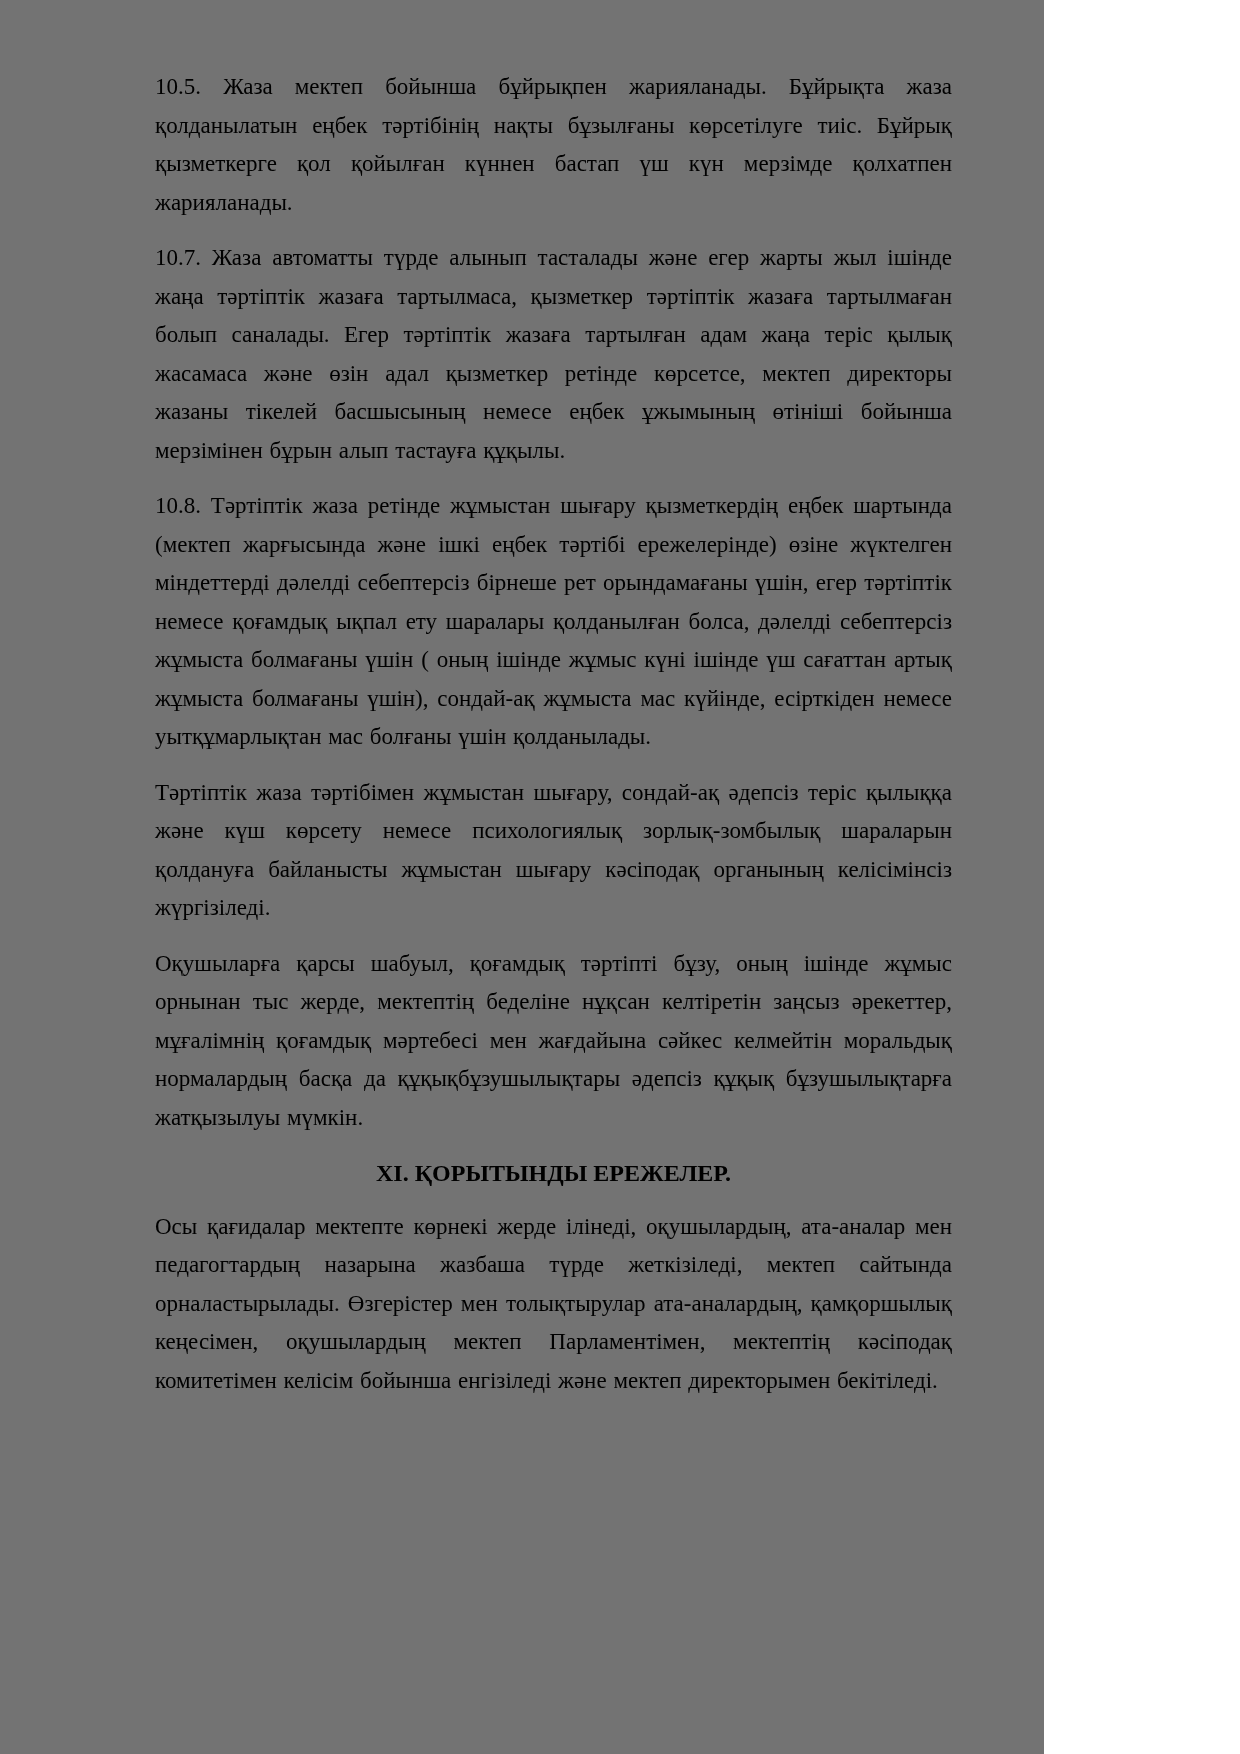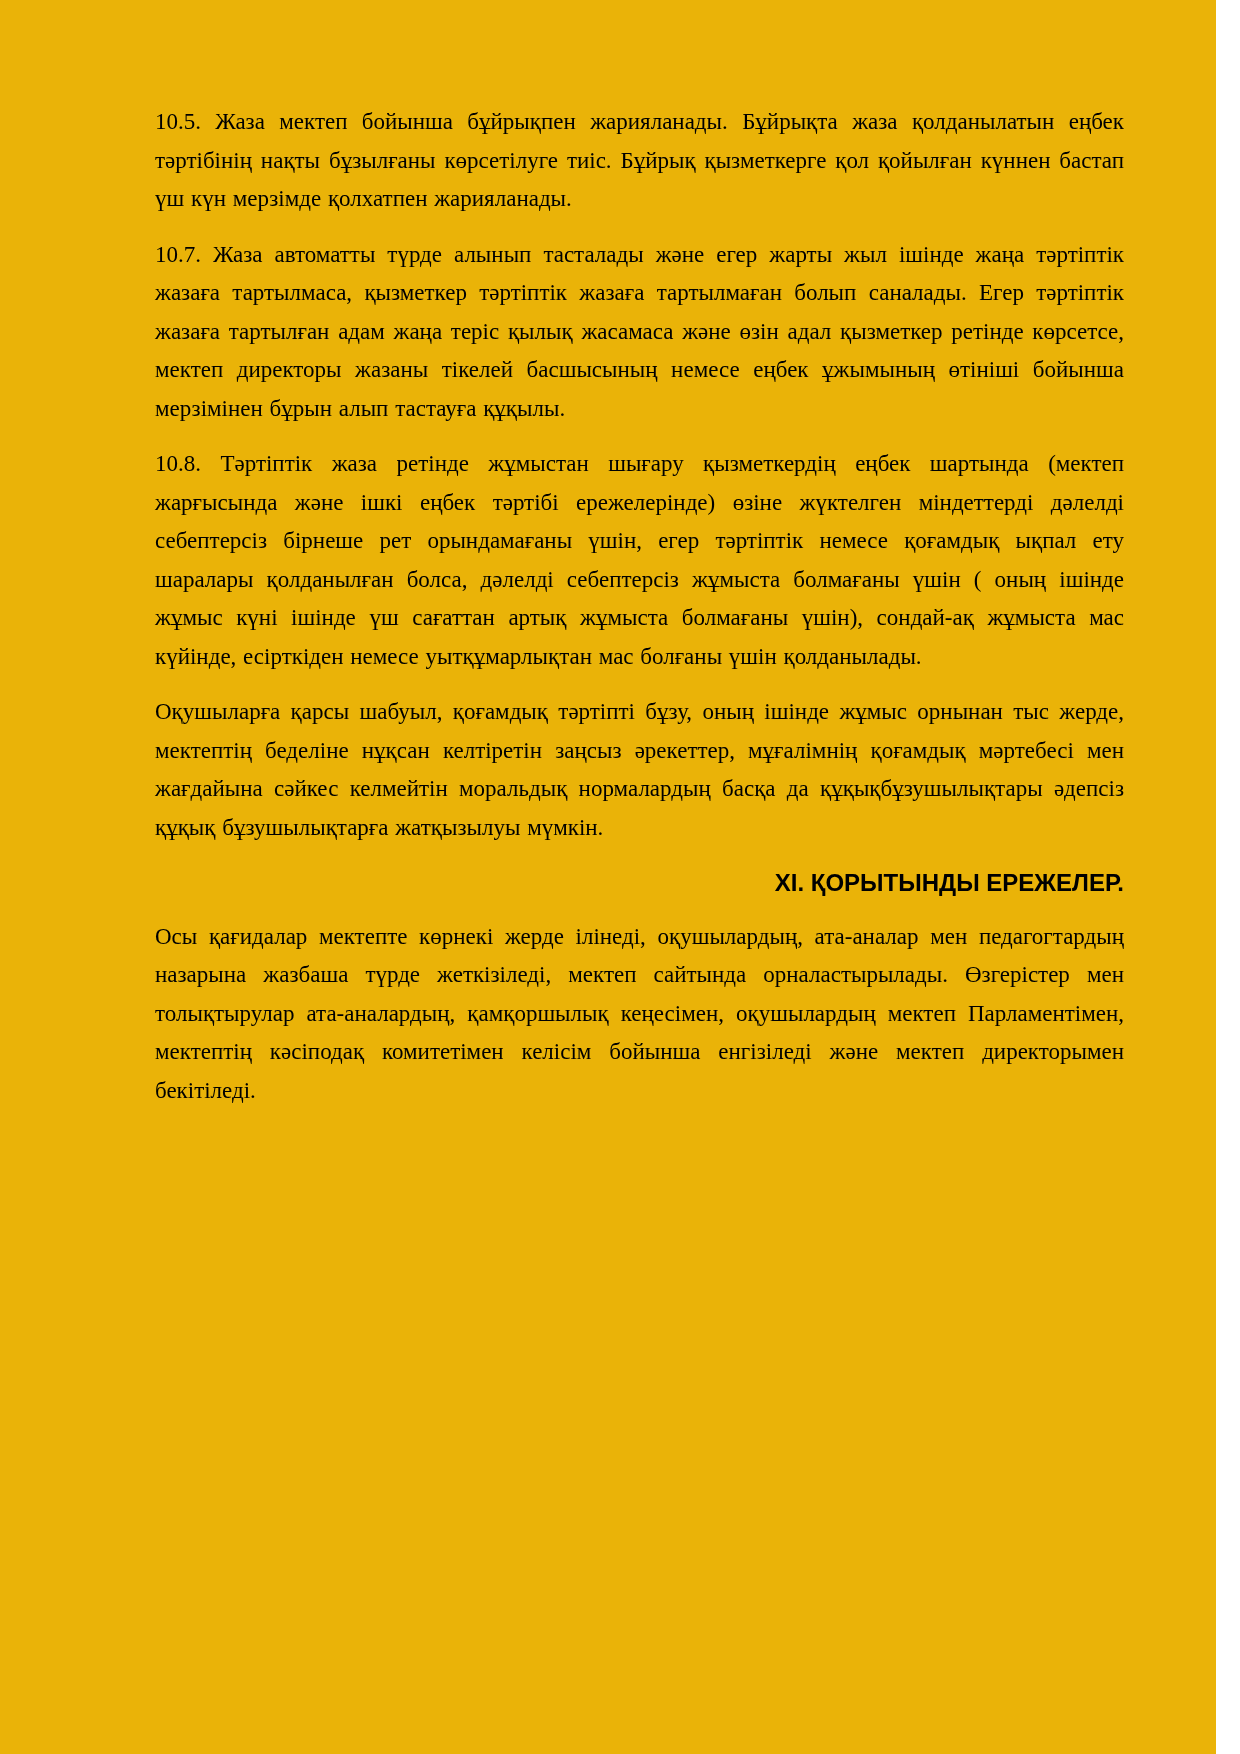--- a/index.html
+++ b/index.html
@@ -3,55 +3,56 @@
 <meta charset="utf-8">
 <style>
   * { box-sizing: border-box; }
   html, body {
     margin: 0;
     padding: 0;
     background: #ffffff;
   }
   .page {
     position: relative;
-    width: 1216px;
+    width: 1044px;
     height: 1754px;
-    background: #eab308;
-    padding: 103px 92px 40px 155px;
+    background: #737373;
+    padding: 68px 92px 40px 155px;
     overflow: hidden;
   }
   .para {
     font-family: "Liberation Serif", "DejaVu Serif", serif;
     font-size: 23px;
     line-height: 38.5px;
     color: #000000;
     text-align: justify;
     margin: 0 0 17px 0;
     word-spacing: 1px;
   }
   .heading {
-    font-family: Liberation Sans, sans-serif;
+    font-family: Liberation Serif, serif;
     font-size: 24px;
     line-height: 38.5px;
     font-weight: bold;
     color: #000000;
-    text-align: right;
+    text-align: center;
     margin: 4px 0 15px 0;
   }
 </style>
 </head>
 <body>
 
 <div class="page">
   <p class="para">10.5. Жаза мектеп бойынша бұйрықпен жарияланады. Бұйрықта жаза қолданылатын еңбек тәртібінің нақты бұзылғаны көрсетілуге тиіс. Бұйрық қызметкерге қол қойылған күннен бастап үш күн мерзімде қолхатпен жарияланады.</p>
 
 
   <p class="para">10.7. Жаза автоматты түрде алынып тасталады және егер жарты жыл ішінде жаңа тәртіптік жазаға тартылмаса, қызметкер тәртіптік жазаға тартылмаған болып саналады. Егер тәртіптік жазаға тартылған адам жаңа теріс қылық жасамаса және өзін адал қызметкер ретінде көрсетсе, мектеп директоры жазаны тікелей басшысының немесе еңбек ұжымының өтініші бойынша мерзімінен бұрын алып тастауға құқылы.</p>
 
   <p class="para">10.8. Тәртіптік жаза ретінде жұмыстан шығару қызметкердің еңбек шартында (мектеп жарғысында және ішкі еңбек тәртібі ережелерінде) өзіне жүктелген міндеттерді дәлелді себептерсіз бірнеше рет орындамағаны үшін, егер тәртіптік немесе қоғамдық ықпал ету шаралары қолданылған болса, дәлелді себептерсіз жұмыста болмағаны үшін ( оның ішінде жұмыс күні ішінде үш сағаттан артық жұмыста болмағаны үшін), сондай-ақ жұмыста мас күйінде, есірткіден немесе уытқұмарлықтан мас болғаны үшін қолданылады.</p>
 
+  <p class="para">Тәртіптік жаза тәртібімен жұмыстан шығару, сондай-ақ әдепсіз теріс қылыққа және күш көрсету немесе психологиялық зорлық-зомбылық шараларын қолдануға байланысты жұмыстан шығару кәсіподақ органының келісімінсіз жүргізіледі.</p>
 
   <p class="para">Оқушыларға қарсы шабуыл, қоғамдық тәртіпті бұзу, оның ішінде жұмыс орнынан тыс жерде, мектептің беделіне нұқсан келтіретін заңсыз әрекеттер, мұғалімнің қоғамдық мәртебесі мен жағдайына сәйкес келмейтін моральдық нормалардың басқа да құқықбұзушылықтары әдепсіз құқық бұзушылықтарға жатқызылуы мүмкін.</p>
 
   <h2 class="heading">XI. ҚОРЫТЫНДЫ ЕРЕЖЕЛЕР.</h2>
 
   <p class="para">Осы қағидалар мектепте көрнекі жерде ілінеді, оқушылардың, ата-аналар мен педагогтардың назарына жазбаша түрде жеткізіледі, мектеп сайтында орналастырылады. Өзгерістер мен толықтырулар ата-аналардың, қамқоршылық кеңесімен, оқушылардың мектеп Парламентімен, мектептің кәсіподақ комитетімен келісім бойынша енгізіледі және мектеп директорымен бекітіледі.</p>
 </div>
 
 </body></html>

